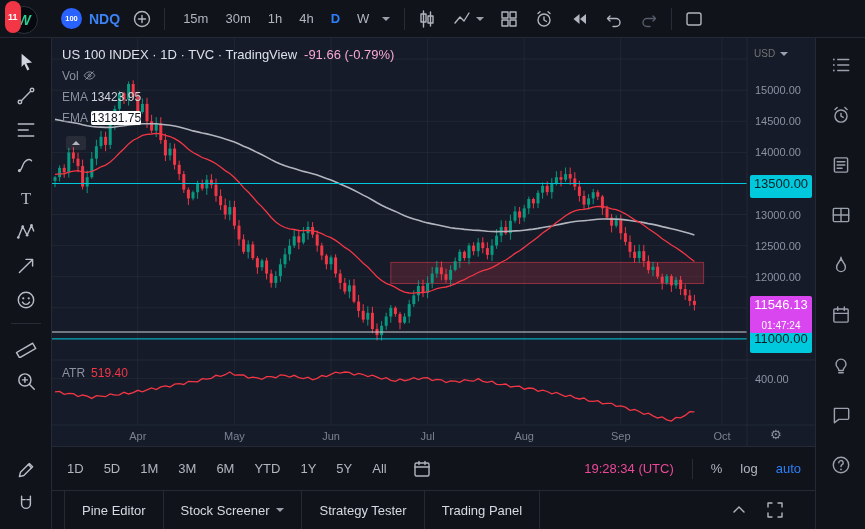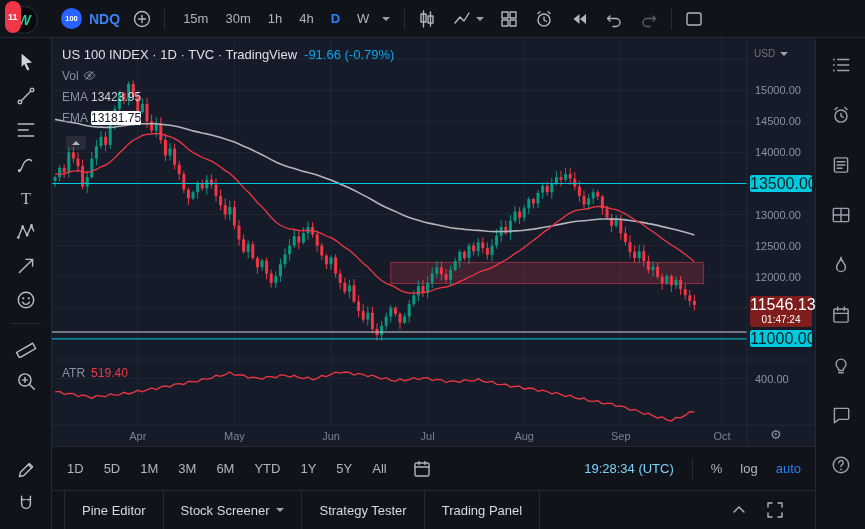--- a/index.html
+++ b/index.html
@@ -38,44 +38,44 @@
   .center-col{width:763px;flex:none;display:flex;flex-direction:column;background:#151b28;}
   .chart-host{position:relative;width:763px;height:408px;flex:none;background:#151b28;}
   #chart-svg{position:absolute;left:0;top:0;}
   #chart-svg text{font-family:"Liberation Sans","DejaVu Sans",sans-serif;}
   .axp{fill:#8b93a3;font-size:11px;}
   .axm{fill:#7b8291;font-size:11px;}
 
   .legend{position:absolute;left:10px;top:6px;}
   .lg-row{display:flex;align-items:center;gap:3px;height:21px;}
   .lg-title{color:#dde1ea;font-size:13px;}
-  .lg-change{color:#0ea5e9;font-size:13px;margin-left:4px;}
+  .lg-change{color:#f9a8d4;font-size:13px;margin-left:4px;}
   .lg-muted{color:#8b919e;font-size:12px;}
   .lg-val{color:#d1d4dc;font-size:12px;}
   .lg-pill{background:#fdfdfd;color:#131722;font-size:12px;padding:0 0;border-radius:2px;}
   .lg-collapse{margin-top:8px;margin-left:4px;width:20px;height:14px;background:rgba(255,255,255,.08);border-radius:2px;display:flex;align-items:center;justify-content:center;}
   .eye{width:15px;height:13px;stroke:#8b919e;fill:none;stroke-width:1.2;}
   .atr-legend{position:absolute;left:10px;top:328px;display:flex;align-items:center;gap:6px;}
   .atr-val{color:#f23645;font-size:12px;}
 
   .usd{position:absolute;left:702px;top:10px;display:flex;align-items:center;gap:5px;color:#737373;font-size:10px;}
-  .tag{position:absolute;left:698px;width:62px;height:17px;line-height:17px;text-align:center;font-size:16px;border-radius:2px;}
+  .tag{position:absolute;left:698px;width:62px;height:23px;line-height:17px;text-align:center;font-size:13px;border-radius:2px;}
   .tag.cyan{background:#00c9dd;color:#032125;}
   .tag-group{position:absolute;left:698px;width:62px;}
   .tag-group .tag{position:static;width:62px;}
-  .tag.red{background:#7f1d1d;color:#fff;border-radius:2px 2px 0 0;}
+  .tag.red{background:#d946ef;color:#fff;border-radius:2px 2px 0 0;}
   .tag.red.countdown{height:14px;line-height:14px;font-size:10px;border-radius:0 0 2px 2px;}
   .gear{position:absolute;left:718px;top:389px;color:#8b919e;font-size:13px;font-family:"DejaVu Sans",sans-serif;}
 
   
   .btoolbar{height:44px;flex:none;display:flex;align-items:center;gap:18px;padding:0 14px;background:#10131a;border-top:1px solid #232a36;font-size:13px;color:#b2b5be;}
   .range{padding:2px 1px;}
   .goto{margin-left:6px;display:flex;align-items:center;}
   .spacer{flex:1;}
-  .clock{color:#7dd3fc;}
+  .clock{color:#ec4899;}
   .fsep{width:1px;height:20px;background:#262c38;}
   .scale{color:#b2b5be;}
   .scale.auto{color:#2d7ff9;}
 
   
   .tabsbar{height:39px;flex:none;display:flex;align-items:stretch;background:#10131a;border-top:1px solid #232a36;padding-left:12px;font-size:13px;}
   .tab{display:flex;align-items:center;gap:7px;padding:0 17px;color:#d6dae2;border-right:1px solid #232a36;}
   .tab:first-child{border-left:1px solid #232a36;}
   .tabs-right{margin-left:auto;display:flex;align-items:center;gap:16px;padding-right:30px;}
 

